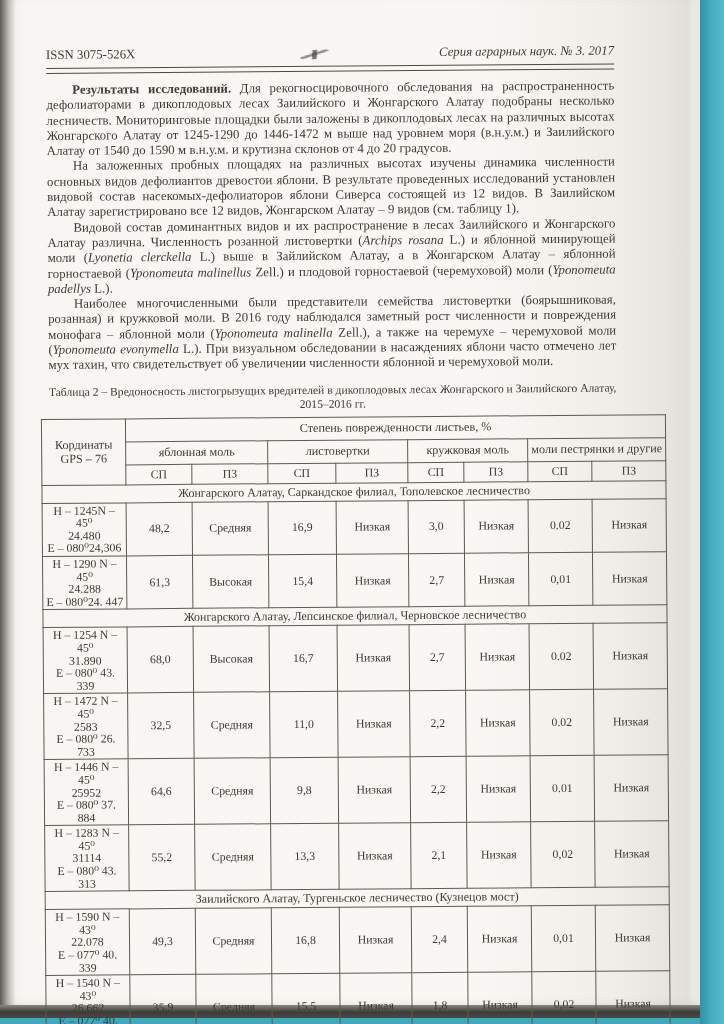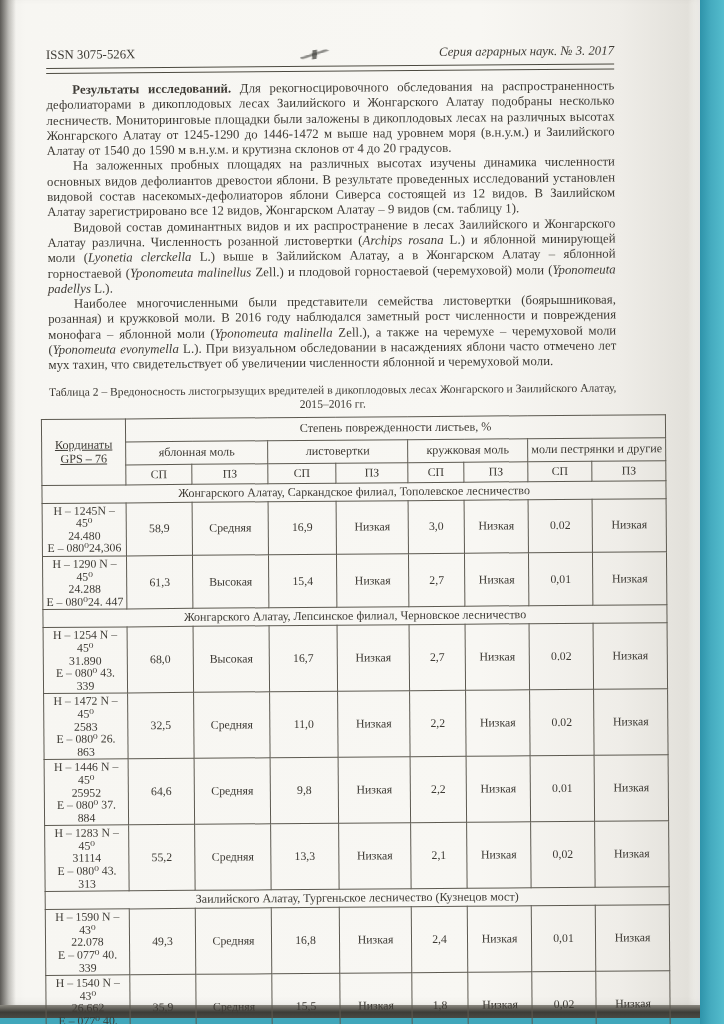--- a/index.html
+++ b/index.html
@@ -49,21 +49,21 @@
   .pest-table {
     border-collapse:collapse; table-layout:fixed; width:624px;
     margin-left:-8px; margin-top:5px; border:1.6px solid #55524a;
   }
   .pest-table th, .pest-table td {
     border:1px solid #5d5a51; font-weight:normal; text-align:center;
     font-size:11.8px; color:#3e3b35; padding:1px 2px; overflow:hidden;
   }
   .header-row th { height:20px; font-size:12.2px; }
   .subhead-row th { height:17px;margin-left:42px; }
-  .coord-head div { line-height:14px;text-decoration:underline; }
+  .coord-head div { line-height:14px; }
   .section-row td { height:15px; font-size:12px; }
   .data-row td { height:36px; }
   .coord-cell { text-align:left; font-size:10.9px; line-height:12.6px; padding:2px 1px 2px 3px; }
 </style>
 </head>
 <body>
 
 <div class="paper"></div>
 <div class="spine"></div>
 <div class="smudge"></div>
@@ -127,21 +127,21 @@
         </tr>
         <tr class="section-row">
           <td colspan="9">Жонгарского Алатау, Саркандское филиал, Тополевское лесничество</td>
         </tr>
         <tr class="data-row">
           <td class="coord-cell">
             <div>H – 1245N – 45⁰</div>
             <div>24.480</div>
             <div>E – 080⁰24,306</div>
           </td>
-          <td>58,9</td>
+          <td>48,2</td>
           <td>Средняя</td>
           <td>16,9</td>
           <td>Низкая</td>
           <td>3,0</td>
           <td>Низкая</td>
           <td>0.02</td>
           <td>Низкая</td>
         </tr>
         <tr class="data-row">
           <td class="coord-cell">
@@ -173,21 +173,21 @@
           <td>Низкая</td>
           <td>2,7</td>
           <td>Низкая</td>
           <td>0.02</td>
           <td>Низкая</td>
         </tr>
         <tr class="data-row">
           <td class="coord-cell">
             <div>H – 1472 N – 45⁰</div>
             <div>2583</div>
-            <div>E – 080⁰ 26. 863</div>
+            <div>E – 080⁰ 26. 733</div>
           </td>
           <td>32,5</td>
           <td>Средняя</td>
           <td>11,0</td>
           <td>Низкая</td>
           <td>2,2</td>
           <td>Низкая</td>
           <td>0.02</td>
           <td>Низкая</td>
         </tr>

